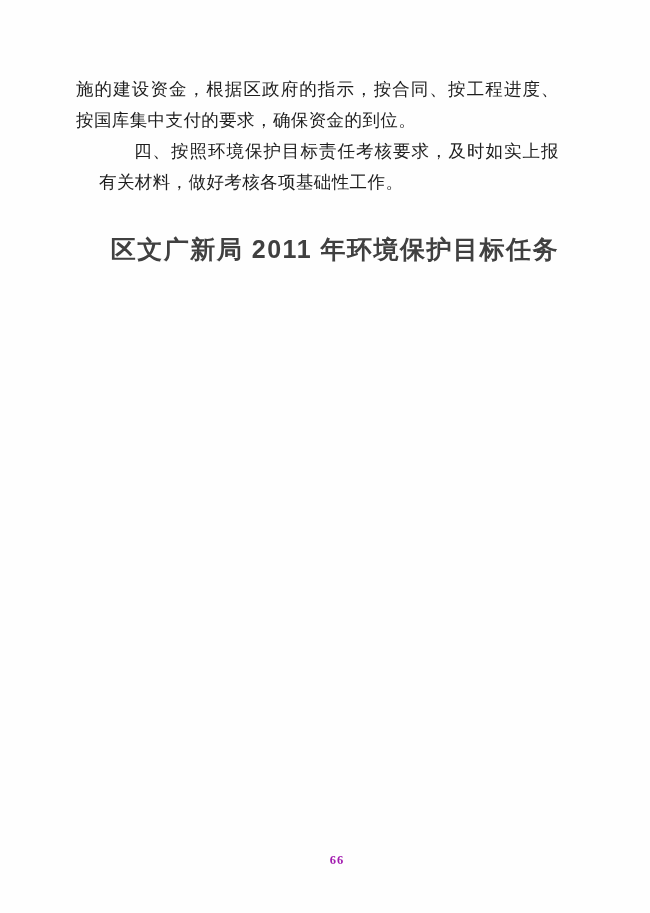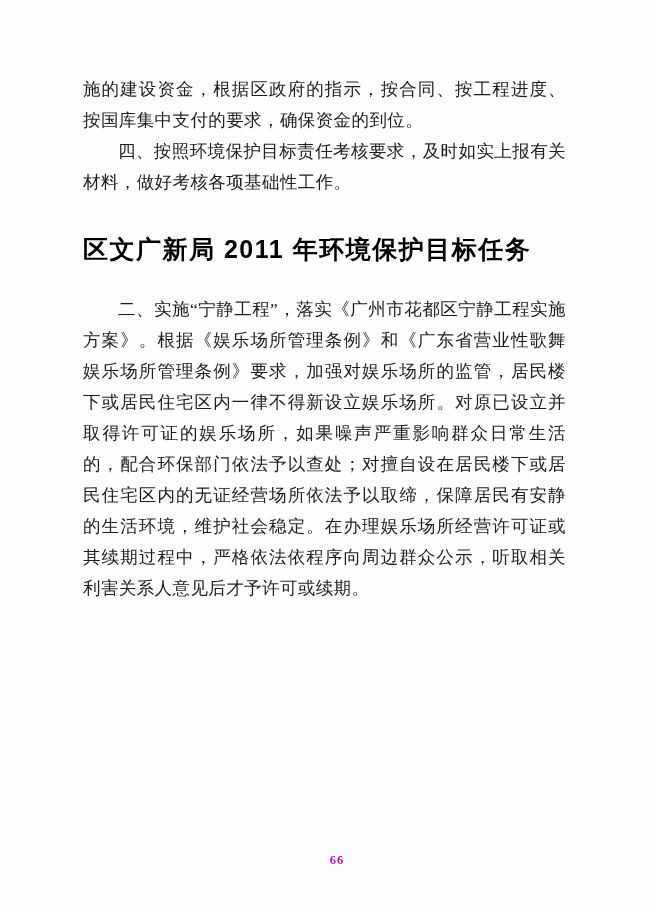--- a/index.html
+++ b/index.html
@@ -12,44 +12,45 @@
     width: 650px;
     height: 913px;
     background: #fefefe;
     overflow: hidden;
     font-family: "Liberation Serif", "DejaVu Serif", serif;
     color: #1d1d1d;
   }
   .content {
     position: absolute;
     top: 74px;
-    left: 83px;
+    left: 76px;
     width: 483px;
   }
   .para {
     margin: 0;
     font-size: 17.5px;
     line-height: 31px;
     letter-spacing: 0.4px;
     text-align: justify;
     text-justify: inter-ideograph;
     color: #1d1d1d;
   }
   .para.indent {
     text-indent: 2em;
+    margin-left: 23px;
   }
   .doc-title {
     margin: 31px 0 25px 0;
     font-family: "Liberation Sans", "DejaVu Sans", sans-serif;
     font-weight: 700;
     font-size: 25px;
     line-height: 40px;
     letter-spacing: 1.5px;
-    text-align: left;
-    color: #000000;
+    text-align: right;
+    color: #404040;
     white-space: nowrap;
   }
   .page-number {
     position: absolute;
     top: 853px;
     left: 12px;
     width: 100%;
     text-align: center;
     font-size: 12.5px;
     letter-spacing: 1px;
@@ -65,18 +66,17 @@
   <div class="content">
 
     <p class="para">施的建设资金，根据区政府的指示，按合同、按工程进度、按国库集中支付的要求，确保资金的到位。</p>
 
     <p class="para indent">四、按照环境保护目标责任考核要求，及时如实上报有关材料，做好考核各项基础性工作。</p>
 
     <h1 class="doc-title">区文广新局 2011 年环境保护目标任务</h1>
 
 
 
-    <p class="para indent">二、实施“宁静工程”，落实《广州市花都区宁静工程实施方案》。根据《娱乐场所管理条例》和《广东省营业性歌舞娱乐场所管理条例》要求，加强对娱乐场所的监管，居民楼下或居民住宅区内一律不得新设立娱乐场所。对原已设立并取得许可证的娱乐场所，如果噪声严重影响群众日常生活的，配合环保部门依法予以查处；对擅自设在居民楼下或居民住宅区内的无证经营场所依法予以取缔，保障居民有安静的生活环境，维护社会稳定。在办理娱乐场所经营许可证或其续期过程中，严格依法依程序向周边群众公示，听取相关利害关系人意见后才予许可或续期。</p>
 
   </div>
 
   <div class="page-number">66</div>
 </div>
 
 </body></html>

